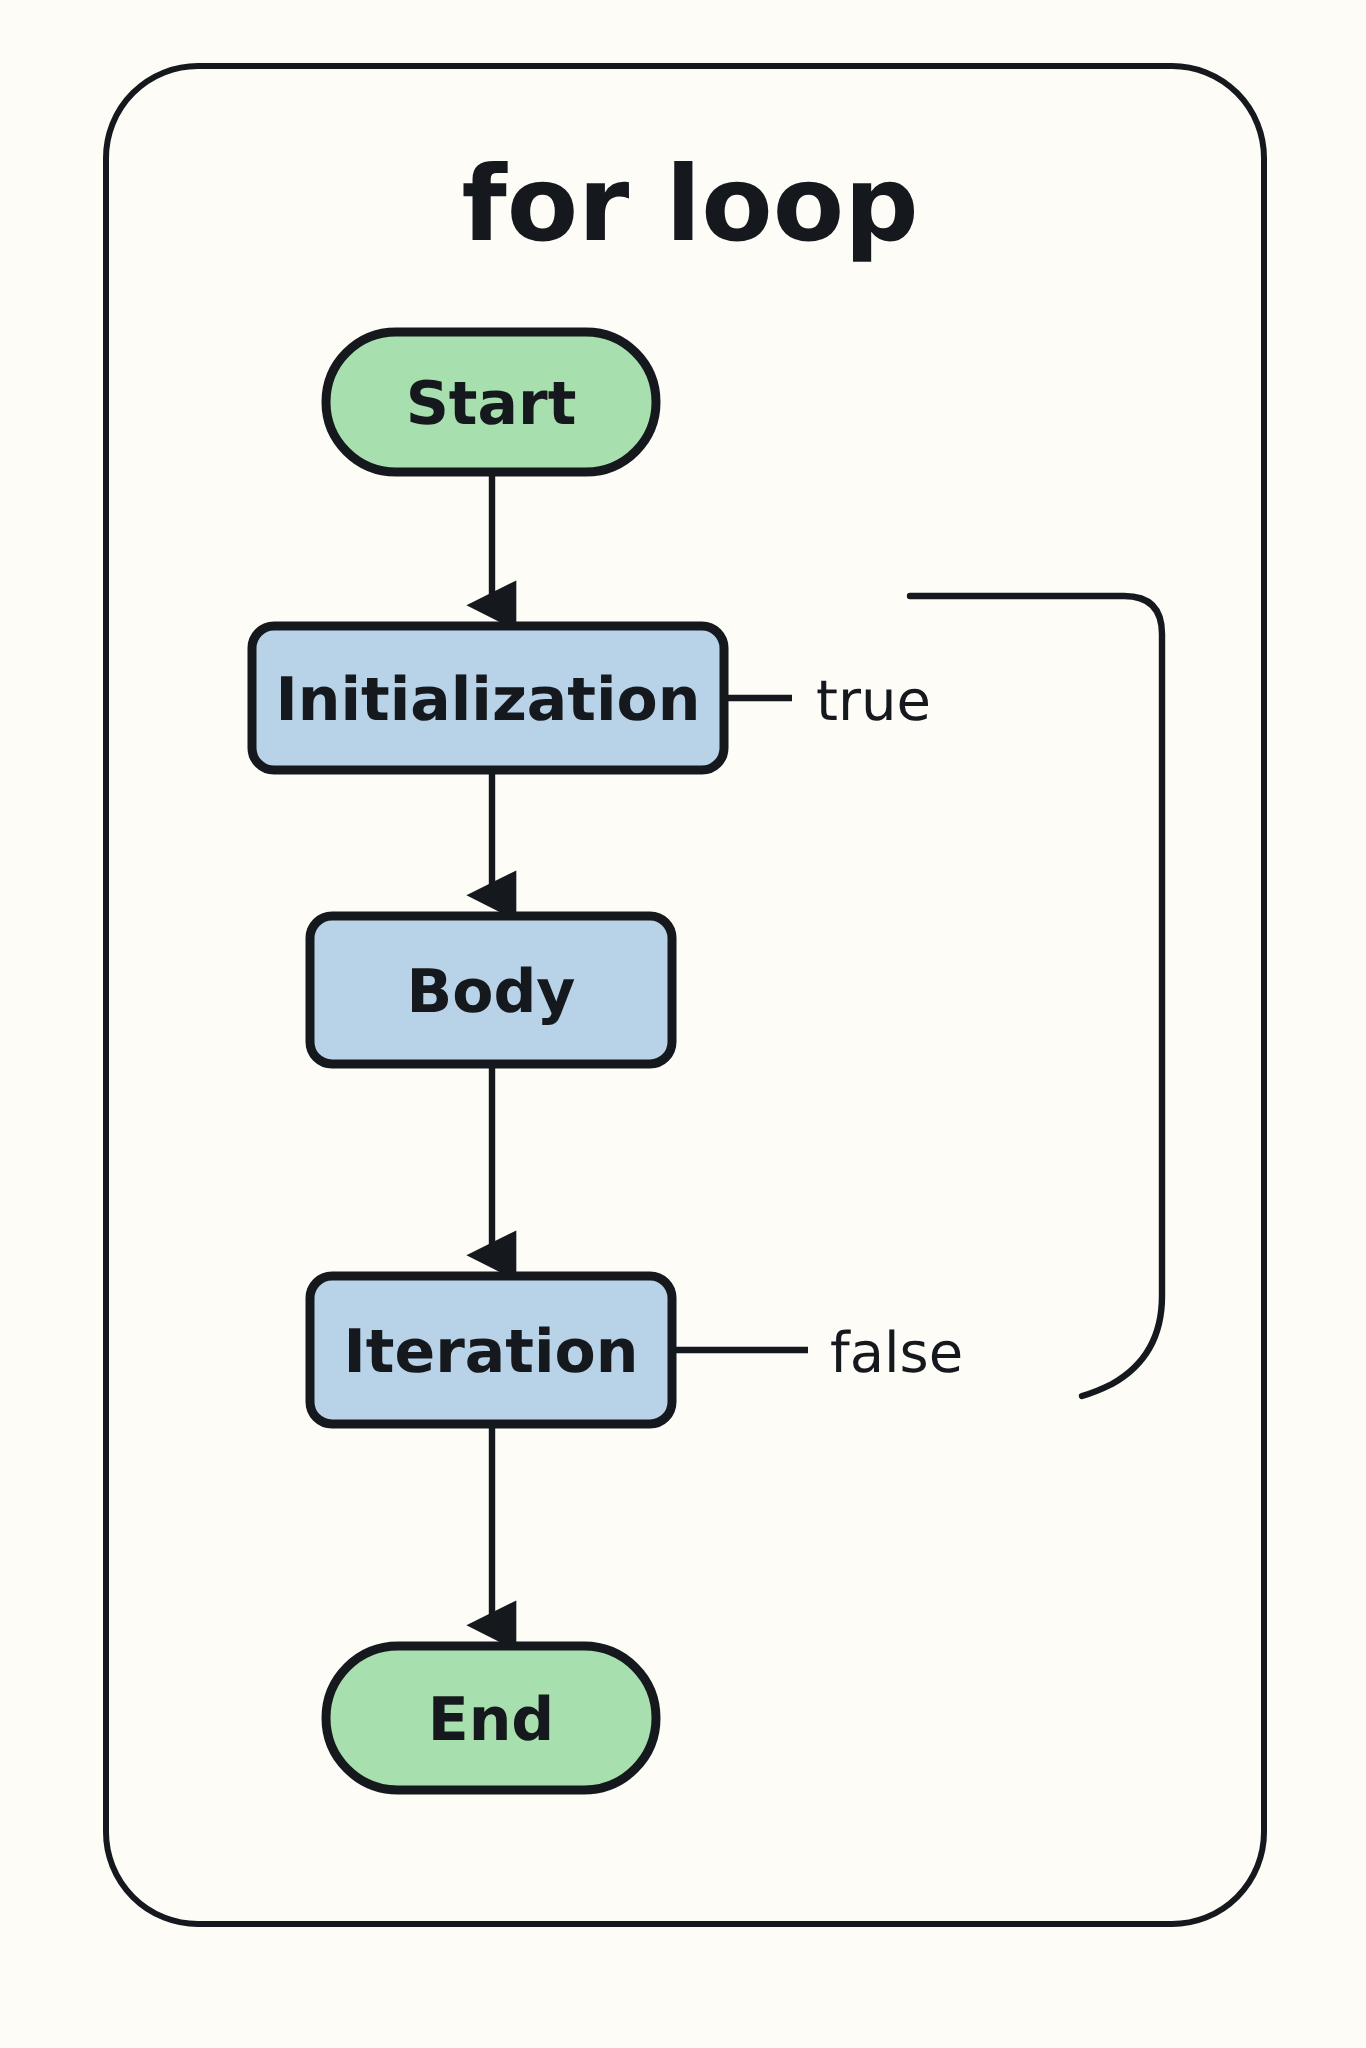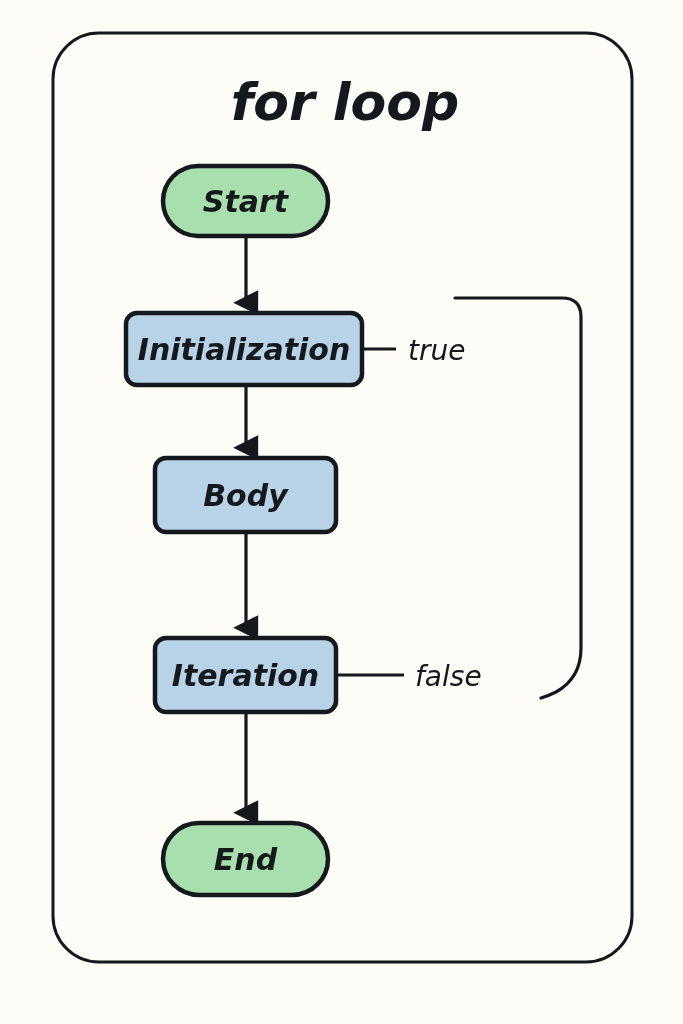--- a/index.html
+++ b/index.html
@@ -10,21 +10,20 @@
     width: 683px;
     height: 1024px;
     background: #fdfcf7;
     font-family: "DejaVu Sans", sans-serif;
     overflow: hidden;
   }
   #stage {
     position: relative;
     width: 683px;
     height: 1024px;
-    font-style: italic;
   }
   #diagram-svg {
     position: absolute;
     top: 0;
     left: 0;
     width: 683px;
     height: 1024px;
   }
   .node-label {
     font-family: "DejaVu Sans", sans-serif;

